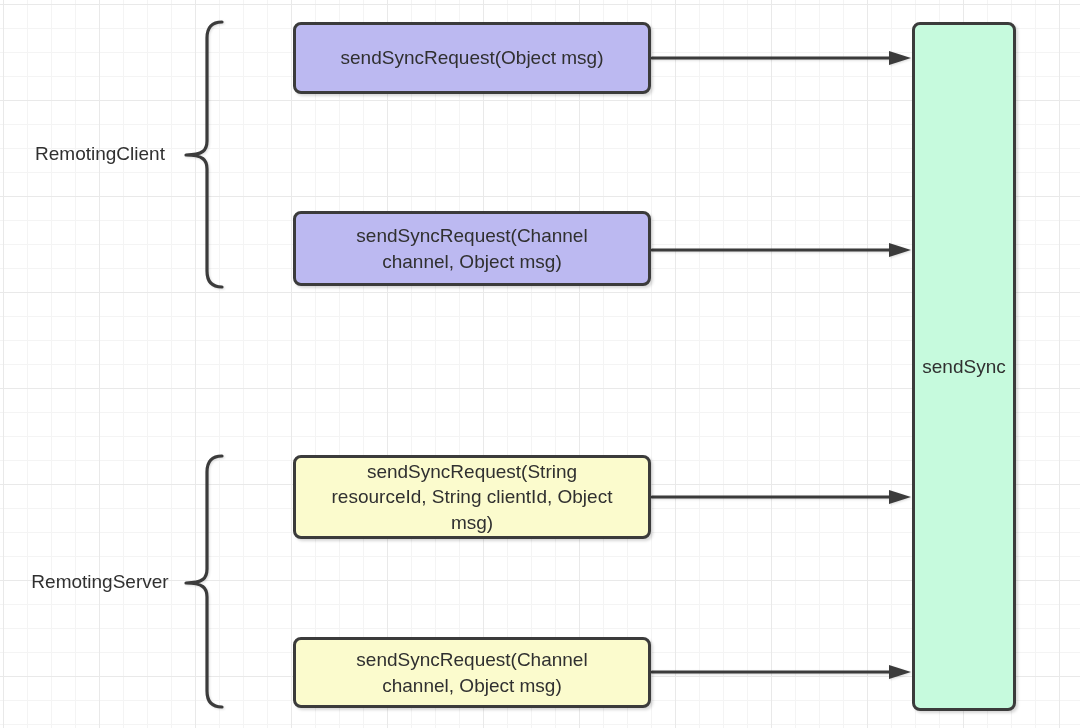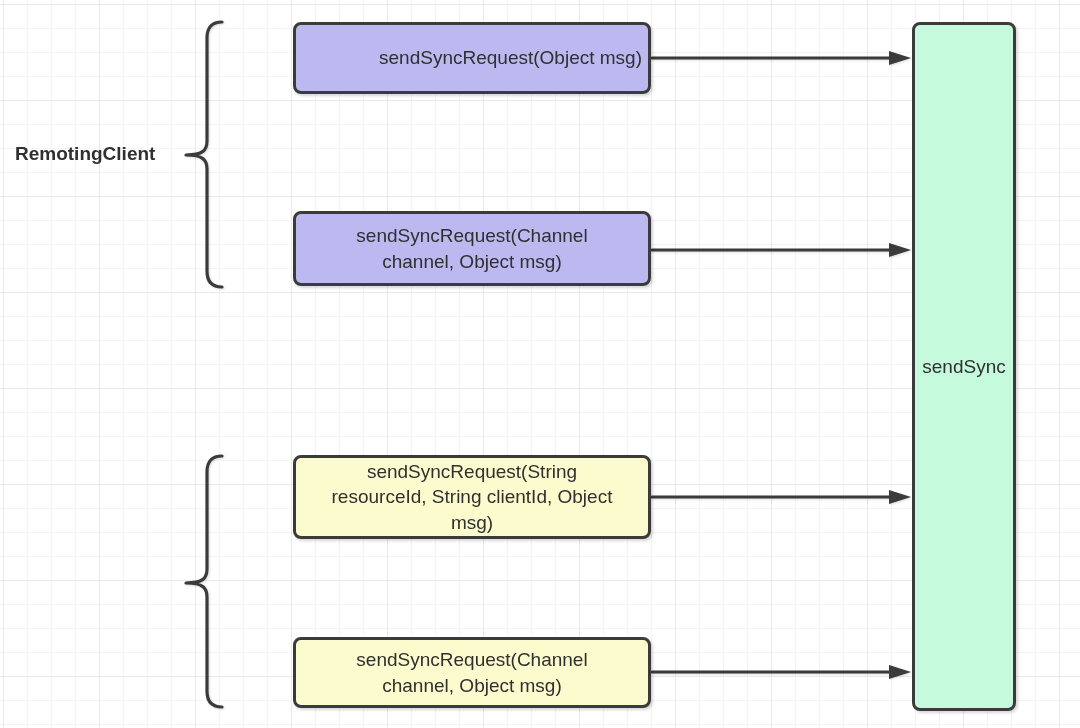--- a/index.html
+++ b/index.html
@@ -24,21 +24,21 @@
     position:absolute;
     box-sizing:border-box;
     display:flex;align-items:center;justify-content:center;
     border:3px solid #3b3b3b;border-radius:8px;
     box-shadow:2px 2px 3px rgba(0,0,0,0.16);
     color:#303030;font-size:19px;line-height:1.33;text-align:center;
   }
   .mbox .lbl{white-space:pre-line;padding:0 6px;}
   .glabel{
     position:absolute;left:15px;width:170px;
-    text-align:left;color:#303030;font-size:19px;line-height:1.2;font-weight:bold;
+    text-align:center;color:#303030;font-size:19px;line-height:1.2;
   }
   
   .b-client-1{left:293px;top:22px;width:358px;height:72px;}
   .b-client-2{left:293px;top:211px;width:358px;height:75px;}
   .b-server-1{left:293px;top:455px;width:358px;height:84px;}
   .b-server-2{left:293px;top:637px;width:358px;height:71px;}
   .b-target{left:912px;top:22px;width:104px;height:689px;}
   .glabel-client{top:143px;}
   .glabel-server{top:571px;}
   .stroke{stroke:#3b3b3b;fill:none;stroke-linecap:round;stroke-linejoin:round;}
@@ -68,22 +68,23 @@
       <polygon class="head" points="889,490 911,497 889,504"></polygon>
     </g>
     <g>
       <line class="stroke" stroke-width="3" x1="652" y1="672" x2="890" y2="672"></line>
       <polygon class="head" points="889,665 911,672 889,679"></polygon>
     </g>
   </svg>
 
   <div class="glabel glabel-client">RemotingClient</div>
 
+  <div class="glabel glabel-server">RemotingServer</div>
 
-  <div class="mbox b-client-1" style="background-color: rgb(188, 185, 241); justify-content: flex-end;">
+  <div class="mbox b-client-1" style="background-color: rgb(188, 185, 241);">
     <span class="lbl">sendSyncRequest(Object msg)</span>
   </div>
 
   <div class="mbox b-client-2" style="background-color: rgb(188, 185, 241);">
     <span class="lbl">sendSyncRequest(Channel
 channel, Object msg)</span>
   </div>
 
   <div class="mbox b-server-1" style="background-color: rgb(251, 251, 205);">
     <span class="lbl">sendSyncRequest(String

